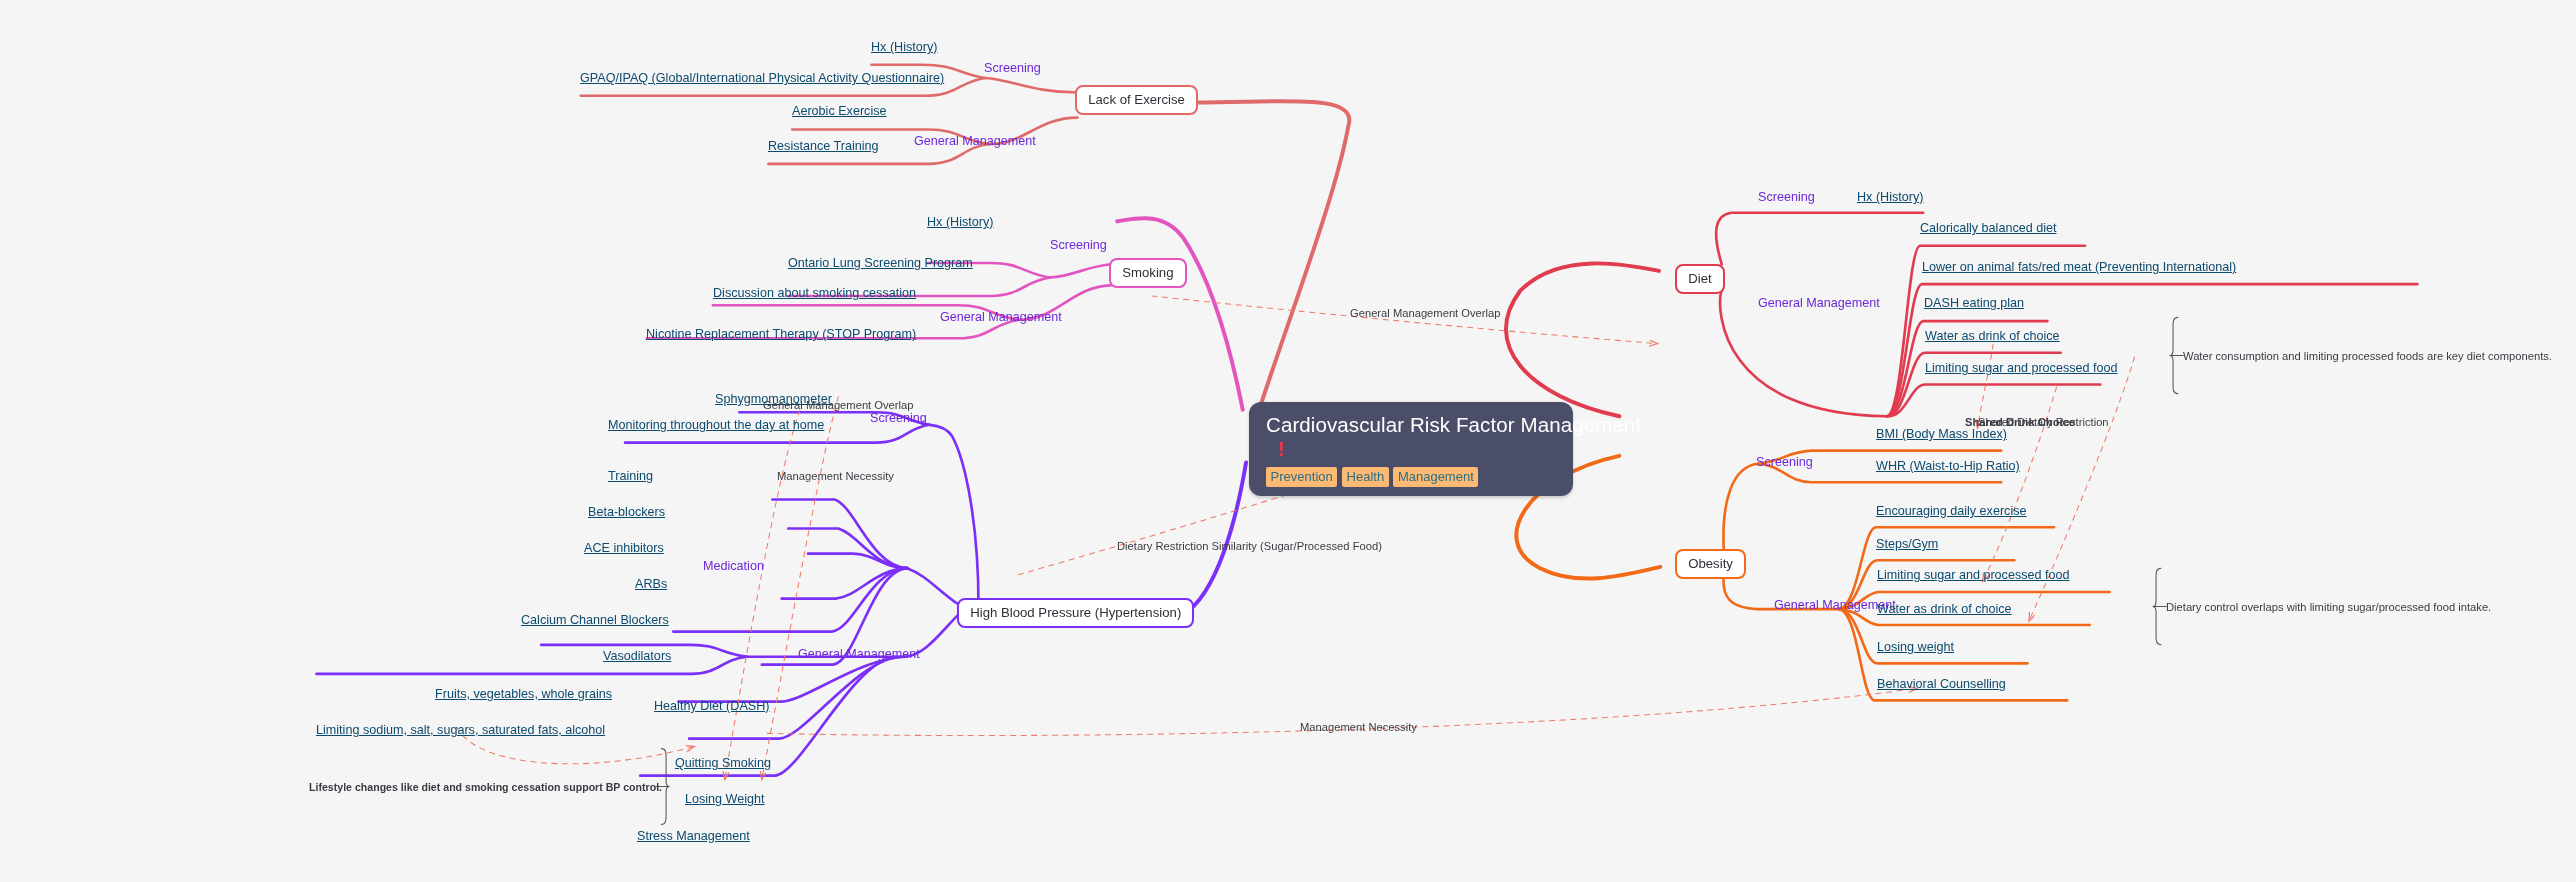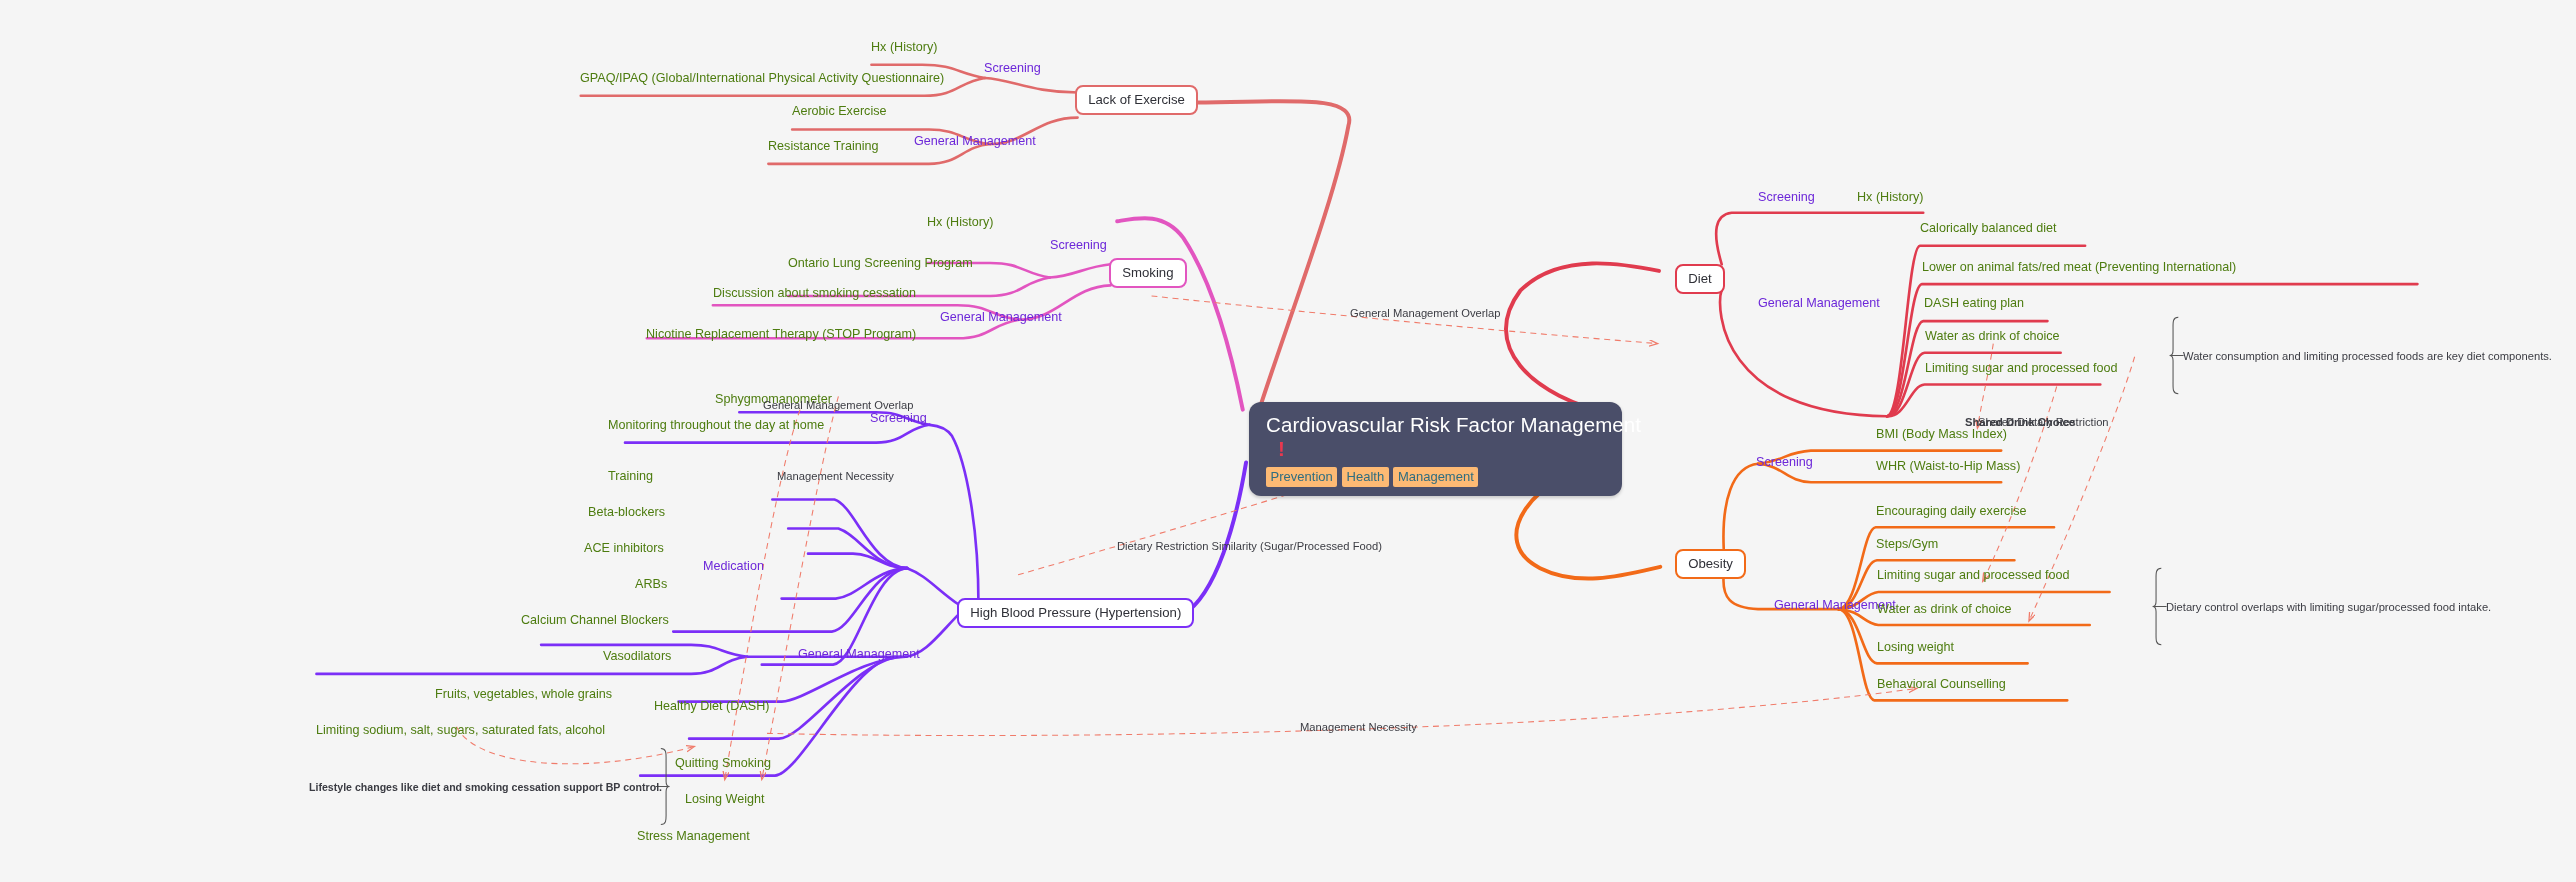--- a/index.html
+++ b/index.html
@@ -71,23 +71,24 @@
     color: #2f3037;
     padding: 5.3px 11.2px 6px 11.2px;
     white-space: nowrap;
     z-index: 30;
   }
 
   
   .leaf {
     position: absolute;
     font-size: 12.6px;
-    color: #4d7c0f;
+    color: #0c4a6e;
     white-space: nowrap;
     z-index: 25;
+    text-decoration: underline;
   }
 
   
   .branch-label {
     position: absolute;
     font-size: 12.6px;
     color: #6d28d9;
     white-space: nowrap;
     z-index: 25;
   }
@@ -227,21 +228,21 @@
       <path d="M1160,1110 C1600,1120 2400,1110 2900,1042"></path>
 
       <path d="M3016,520 C3010,560 3000,600 2992,648"></path>
       <path d="M3112,585 C3090,660 3040,800 3000,880"></path>
       <path d="M3230,540 C3200,640 3120,830 3070,940"></path>
 
       <path d="M690,1100 C720,1160 880,1175 1050,1130"></path>
     </g>
   </svg>
 
-  <div class="root-node" style="left:1249px; top:402px; width:373px;">
+  <div class="root-node" style="left:1249px; top:402px; width:324px;">
     <div>
       <span class="root-title">Cardiovascular Risk Factor Management</span><span class="root-bang">!</span>
     </div>
     <div class="root-tags">
       <span class="root-tag">Prevention</span>
       <span class="root-tag">Health</span>
       <span class="root-tag">Management</span>
     </div>
   </div>
 
@@ -307,21 +308,21 @@
 
   <div class="branch-label" style="left:1758px; top:296px;">General Management</div>
   <div class="leaf" style="left:1920px; top:221px;">Calorically balanced diet</div>
   <div class="leaf" style="left:1922px; top:260px;">Lower on animal fats/red meat (Preventing International)</div>
   <div class="leaf" style="left:1924px; top:296px;">DASH eating plan</div>
   <div class="leaf" style="left:1925px; top:329px;">Water as drink of choice</div>
   <div class="leaf" style="left:1925px; top:361px;">Limiting sugar and processed food</div>
 
   <div class="branch-label" style="left:1756px; top:455px;">Screening</div>
   <div class="leaf" style="left:1876px; top:427px;">BMI (Body Mass Index)</div>
-  <div class="leaf" style="left:1876px; top:459px;">WHR (Waist-to-Hip Mass)</div>
+  <div class="leaf" style="left:1876px; top:459px;">WHR (Waist-to-Hip Ratio)</div>
 
   <div class="branch-label" style="left:1774px; top:598px;">General Management</div>
   <div class="leaf" style="left:1876px; top:504px;">Encouraging daily exercise</div>
   <div class="leaf" style="left:1876px; top:537px;">Steps/Gym</div>
   <div class="leaf" style="left:1877px; top:568px;">Limiting sugar and processed food</div>
   <div class="leaf" style="left:1877px; top:602px;">Water as drink of choice</div>
   <div class="leaf" style="left:1877px; top:640px;">Losing weight</div>
   <div class="leaf" style="left:1877px; top:677px;">Behavioral Counselling</div>
 
   <div class="xlink-label" style="left:1350px; top:307px;">General Management Overlap</div>

